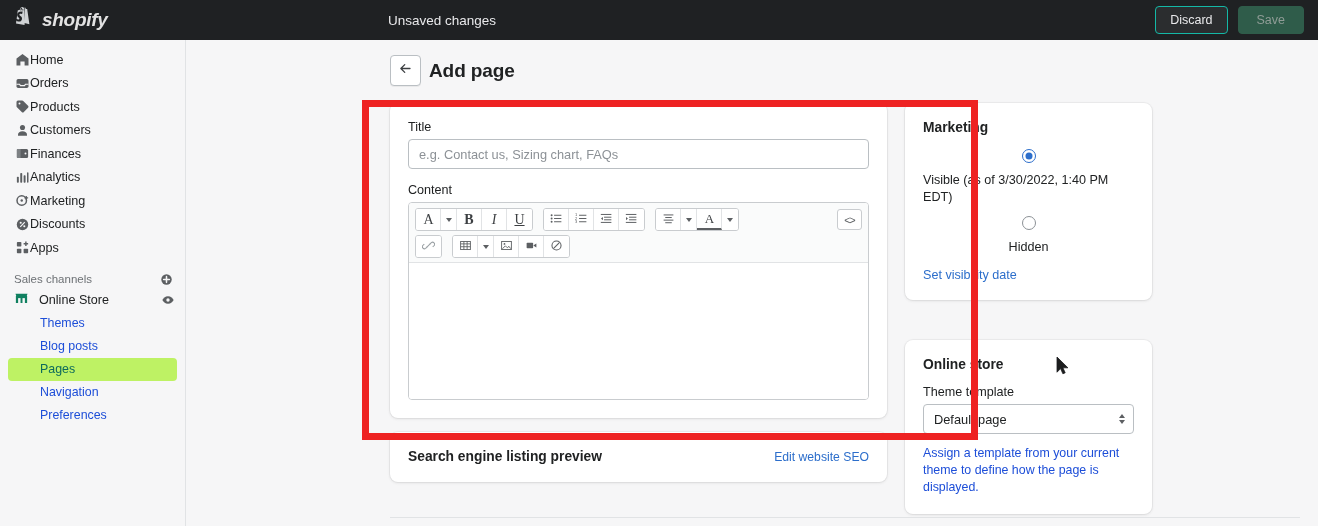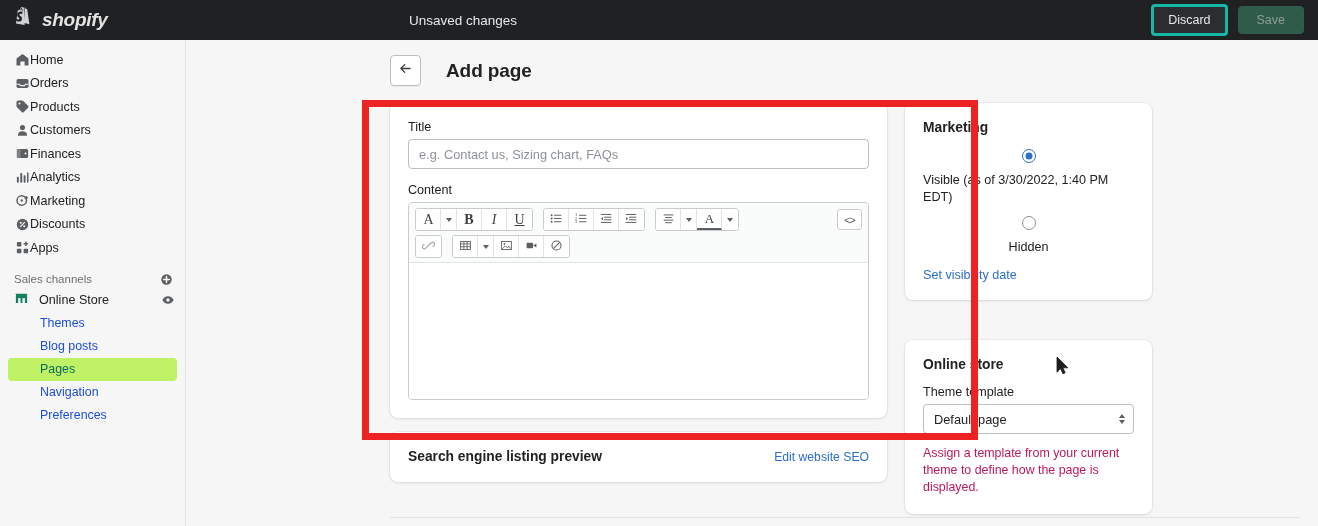--- a/index.html
+++ b/index.html
@@ -23,32 +23,32 @@
   .brand {
     display: flex; align-items: center; gap: 7px;
     margin-left: 14px; width: 160px;
   }
   .brand-logo { display: block; }
   .brand-word {
     color: #e3e3e3; font-size: 19px; font-style: italic;
     font-weight: bold; letter-spacing: -0.3px;
   }
   .unsaved {
-    position: absolute; left: 409px; top: 50%;
+    position: absolute; left: 388px; top: 50%;
     transform: translateY(-50%);
     color: #e9e9eb; font-size: 13.5px;
   }
   .topbar-actions {
     position: absolute; right: 14px; top: 50%;
     transform: translateY(-50%);
     display: flex; align-items: center; gap: 10px;
   }
   .btn-discard {
     background: #2b2d2f; color: #e9e9eb;
-    border: 3px solid #14b8a6; border-radius: 4px;
+    border: 1px solid #14b8a6; border-radius: 4px;
     font-size: 12.5px; padding: 6px 14px; cursor: pointer;
     font-family: "Liberation Sans", sans-serif;
   }
   .btn-save {
     background: #2f5c4a; color: #8f9c96;
     border: 1px solid #2f5c4a; border-radius: 4px;
     font-size: 12.5px; padding: 6px 18px; cursor: default;
     font-family: "Liberation Sans", sans-serif;
   }
 
@@ -94,21 +94,21 @@
     background: #bef264; color: #0e6b5c; font-weight: 500;
   }
 
   
   .main {
     position: absolute; top: 40px; left: 186px;
     width: 1132px; height: 486px;
     background: #f6f6f7; overflow: hidden;
   }
   .page-head {
-    display: flex; align-items: center; gap: 25px;
+    display: flex; align-items: center; gap: 8px;
     margin: 15px 0 17px 204px;
   }
   .back-btn {
     width: 31px; height: 31px; border: 1px solid #babfc3;
     border-radius: 4px; background: #fff; cursor: pointer;
     display: flex; align-items: center; justify-content: center;
     box-shadow: 0 1px 0 rgba(0,0,0,0.05);
   }
   .page-title { font-size: 19px; font-weight: bold; color: #202223; letter-spacing: -0.1px; }
 
@@ -198,21 +198,21 @@
     padding: 0 26px 0 10px; font-size: 12.8px; color: #202223; cursor: pointer;
   }
   .select-arrows {
     position: absolute; right: 9px; top: 50%; transform: translateY(-50%);
     display: flex; flex-direction: column; gap: 2px; pointer-events: none;
   }
   .up-tri { width:0;height:0;border-left:3.5px solid transparent;
     border-right:3.5px solid transparent;border-bottom:4px solid #5c5f62; }
   .dn-tri { width:0;height:0;border-left:3.5px solid transparent;
     border-right:3.5px solid transparent;border-top:4px solid #5c5f62; }
-  .help-text { font-size: 12.4px; color: #be185d; line-height: 17px; margin-top: 11px; }
+  .help-text { font-size: 12.4px; color: #1d4ed8; line-height: 17px; margin-top: 11px; }
 
   
   .seo-head { display: flex; align-items: baseline; justify-content: space-between; }
   .seo-title { font-size: 13.8px; font-weight: bold; color: #202223; }
   .seo-body { font-size: 12.6px; color: #202223; margin-top: 17px; line-height: 17px; }
 
   .bottom-divider {
     position: absolute; left: 204px; top: 477px; width: 910px;
     border-top: 1px solid #e1e3e5;
   }

